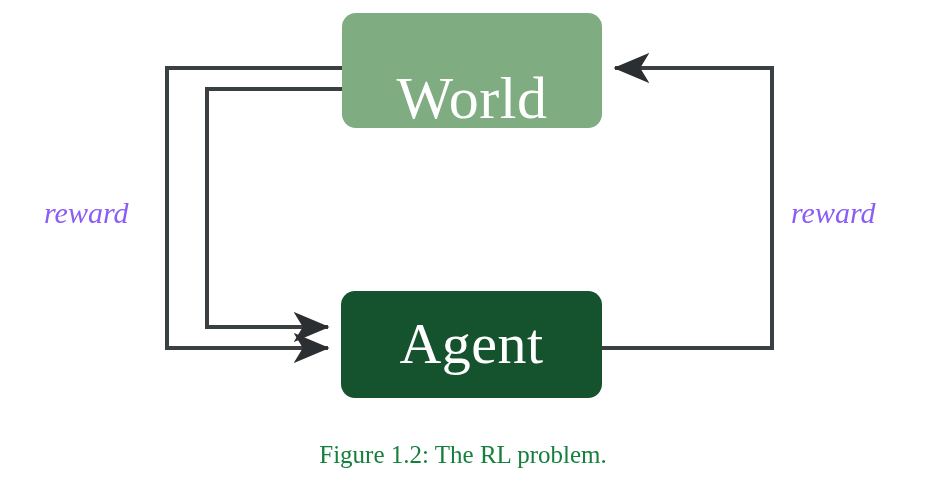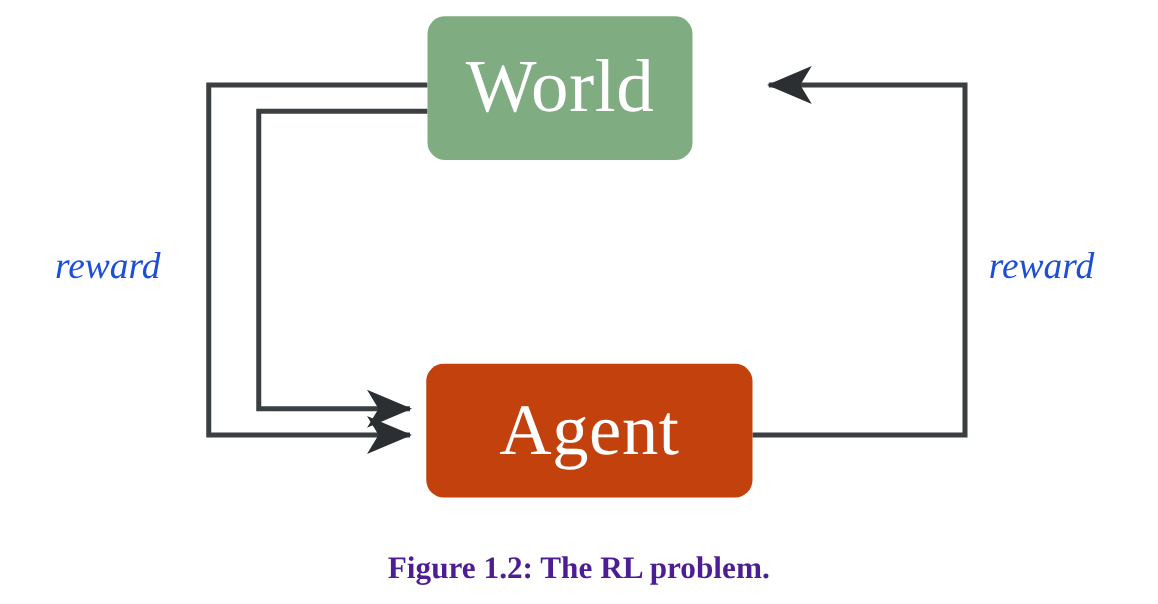--- a/index.html
+++ b/index.html
@@ -26,22 +26,23 @@
     position: absolute;
     border-radius: 14px;
     display: flex;
     align-items: center;
     justify-content: center;
     box-sizing: border-box;
   }
   #world-box {
     left: 342px;
     top: 13px;
-    width: 212px;
+    width: 260px;
     height: 115px;
+    align-items: flex-end;
   }
   #agent-box {
     left: 341px;
     top: 291px;
     width: 261px;
     height: 107px;
   }
   .node-label {
     color: #ffffff;
     font-family: "Liberation Serif", "DejaVu Serif", serif;
@@ -55,21 +56,21 @@
   }
   #agent-label {
     font-size: 58px;
     margin-top: -2px;
   }
   .edge-label {
     position: absolute;
     font-family: "Liberation Serif", "DejaVu Serif", serif;
     font-style: italic;
     font-size: 30px;
-    color: #1d4ed8;
+    color: #8b5cf6;
     white-space: nowrap;
     line-height: 1;
   }
   #label-reward {
     left: 44px;
     top: 198px;
   }
   #label-observation {
     left: 224px;
     top: 198px;
@@ -79,23 +80,22 @@
     top: 198px;
   }
   #figure-caption {
     position: absolute;
     left: 0;
     top: 440px;
     width: 926px;
     text-align: center;
     font-family: "Liberation Serif", "DejaVu Serif", serif;
     font-size: 25px;
-    color: #4c1d95;
+    color: #15803d;
     line-height: 1.2;
-    font-weight: bold;
   }
 </style>
 </head>
 <body>
 
 <div id="figure-root">
 
   <svg id="diagram-svg" viewBox="0 0 926 483" xmlns="http://www.w3.org/2000/svg">
     <defs>
       <marker id="arrowhead-right" markerWidth="9" markerHeight="8" refX="8.6" refY="4" orient="auto" markerUnits="strokeWidth">
@@ -110,21 +110,21 @@
 
     <path id="edge-observation-path" d="M 342 89 L 207 89 L 207 327 L 328 327" fill="none" stroke="#3a3f42" stroke-width="4" stroke-linecap="butt" stroke-linejoin="miter" marker-end="url(#arrowhead-right)"></path>
 
     <path id="edge-action-path" d="M 602 348 L 772 348 L 772 68 L 615 68" fill="none" stroke="#3a3f42" stroke-width="4" stroke-linecap="butt" stroke-linejoin="miter" marker-end="url(#arrowhead-left)"></path>
   </svg>
 
   <div class="node-box" id="world-box" style="background:#7FAC80;">
     <span class="node-label" id="world-label">World</span>
   </div>
 
-  <div class="node-box" id="agent-box" style="background:#c2410c;">
+  <div class="node-box" id="agent-box" style="background:#14532d;">
     <span class="node-label" id="agent-label">Agent</span>
   </div>
 
   <div class="edge-label" id="label-reward">reward</div>
 
 
   <div class="edge-label" id="label-action">reward</div>
 
   <div id="figure-caption">Figure 1.2: The RL problem.</div>
 

